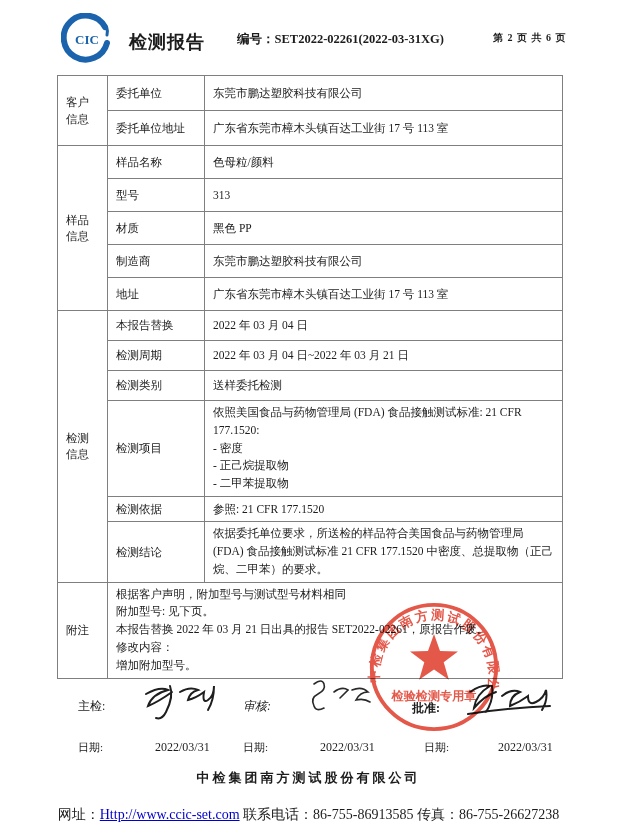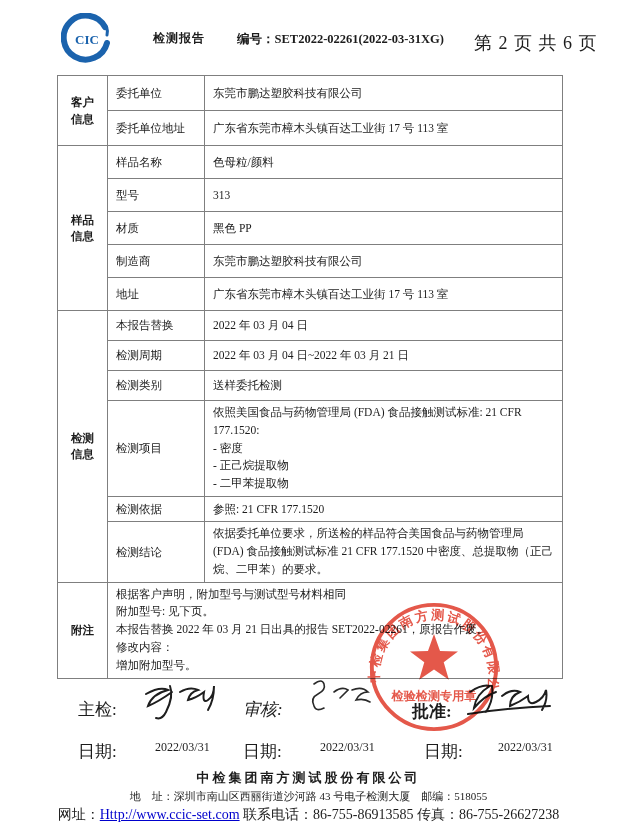--- a/index.html
+++ b/index.html
@@ -9,53 +9,53 @@
     width: 617px; height: 840px;
     background: #ffffff;
     font-family: "Liberation Serif", serif;
     color: #1c1c1c;
     overflow: hidden;
     margin: 0 auto;
   }
 
   
   .hdr-logo { position: absolute; left: 61px; top: 13px; width: 52px; height: 52px; }
-  .hdr-title { position: absolute; left: 129px; top: 30px; font-size: 12px; font-weight: bold; letter-spacing: 1px; margin-left: 24px; }
+  .hdr-title { position: absolute; left: 129px; top: 30px; font-size: 18px; font-weight: bold; letter-spacing: 1px; }
   .hdr-no { position: absolute; left: 237px; top: 31px; font-size: 12.5px; font-weight: bold; text-align: center; }
-  .hdr-page { position: absolute; left: 474px; top: 31px; font-size: 18px; font-weight: normal; letter-spacing: 1px; }
+  .hdr-page { position: absolute; left: 493px; top: 31px; font-size: 10px; font-weight: bold; letter-spacing: 1px; }
 
   
   .report-table {
     position: absolute; left: 57px; top: 75px; width: 506px;
     border-collapse: collapse; table-layout: fixed;
     font-size: 11.5px;
   }
   .report-table td {
     border: 1px solid #7f7f7f;
     padding: 3px 8px;
     vertical-align: middle;
     line-height: 1.4;
   }
   .col-group { width: 50px; }
   .col-label { width: 97px; }
-  .group-cell { text-align: center; white-space: pre-line; line-height: 1.9; font-weight: bold; }
+  .group-cell { white-space: pre-line; line-height: 1.9; }
   .value-cell, .notes-cell { white-space: pre-line; margin-left: 12px; }
   .r35 { height: 35px; }
   .r33 { height: 33px; }
   .r30 { height: 30px; }
   .r-project { height: 80px; }
   .r-basis  { height: 25px; }
   .r-concl  { height: 54px; }
   .r-notes  { height: 96px; }
   .r-project .value-cell, .r-concl .value-cell, .r-notes .notes-cell { line-height: 1.55; }
 
   
-  .sig-label { position: absolute; font-size: 17px; }
+  .sig-label { position: absolute; font-size: 12px; }
   .sig-svg { position: absolute; }
-  .date-label { position: absolute; font-size: 17px; }
+  .date-label { position: absolute; font-size: 11px; }
   .date-value { position: absolute; font-size: 12px; margin-left: 13px; }
 
   
   .stamp {
     position: absolute; left: 366px; top: 599px;
     width: 136px; height: 136px;
     opacity: 0.85; mix-blend-mode: multiply;
     pointer-events: none;
   }
 
@@ -193,20 +193,19 @@
         <path id="sealArc" d="M 15,93 A 57,57 0 1 1 125,93" fill="none"></path>
       </defs>
       <text font-size="13.5" font-weight="bold" fill="#e03a2a" font-family="Liberation Serif, serif">
         <textPath href="#sealArc" startOffset="7" textLength="218" lengthAdjust="spacing">中检集团南方测试股份有限公司</textPath>
       </text>
       <text x="70" y="104" text-anchor="middle" font-size="12.5" font-weight="bold" fill="#e03a2a" font-family="Liberation Serif, serif">检验检测专用章</text>
     </svg>
   </div>
 
   <div class="ftr ftr-company">中检集团南方测试股份有限公司</div>
-  <div class="ftr ftr-address">地　址：深圳市南山区西丽街道沙河路 43 号电子检测大厦　邮编：518055</div>
   <div class="ftr ftr-web">
     <span>网址：</span><a href="#">Http://www.ccic-set.com</a>
     <span>联系电话：86-755-86913585</span>
     <span>传真：86-755-26627238</span>
   </div>
 
 </div>
 
 </body></html>

